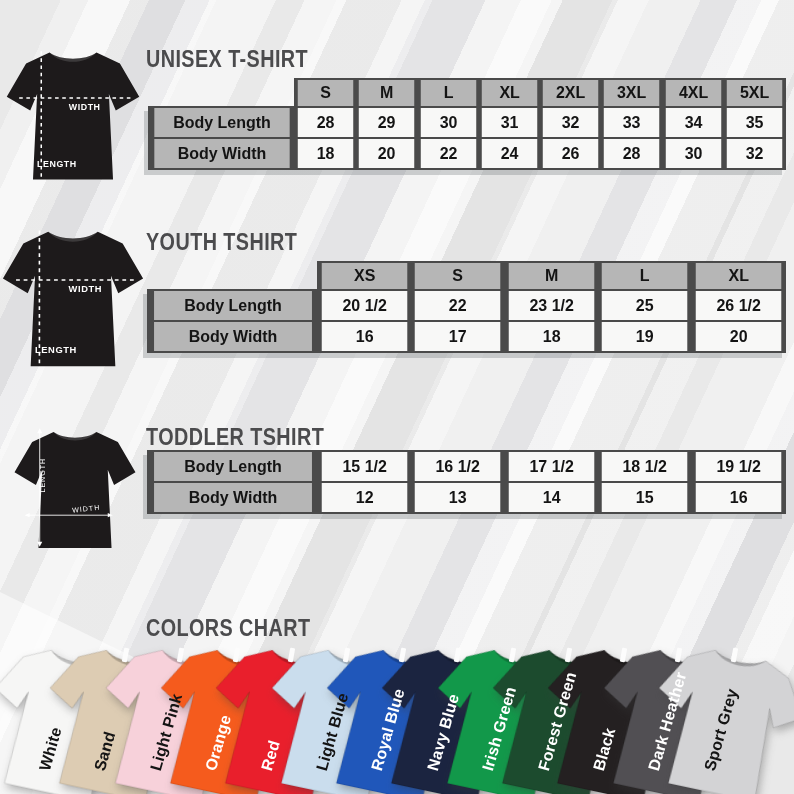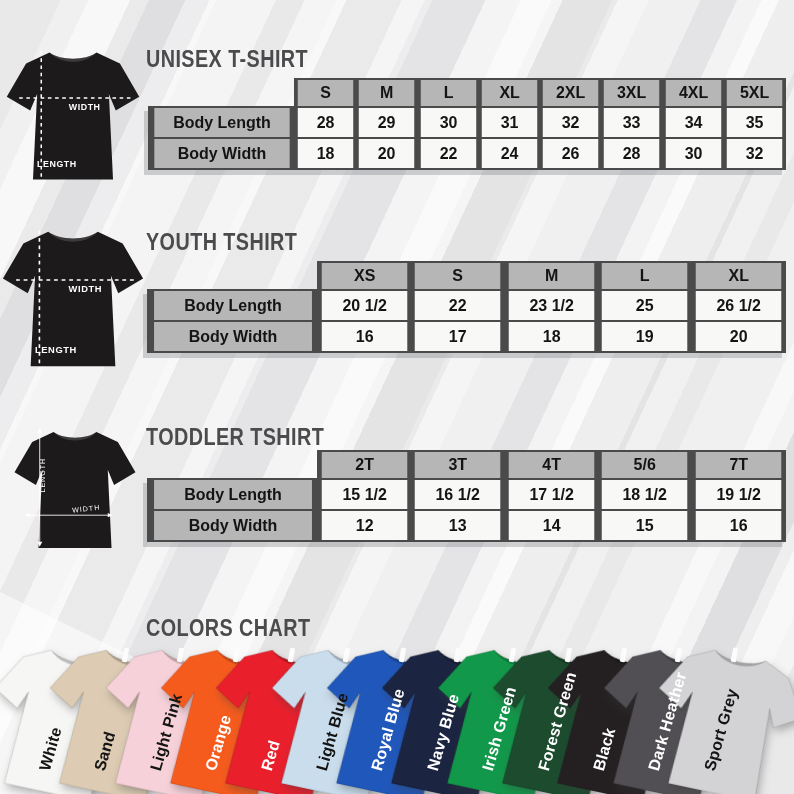--- a/index.html
+++ b/index.html
@@ -139,27 +139,20 @@
     <path class="arrowhead" d="M22,3 l-2,4 h4 z"></path>
     <path class="arrowhead" d="M22,97 l-2,-4 h4 z"></path>
     <line class="mline thin" x1="13" y1="72" x2="77" y2="72"></line>
     <path class="arrowhead" d="M10,72 l4,-1.7 v3.4 z"></path>
     <path class="arrowhead" d="M80,72 l-4,-1.7 v3.4 z"></path>
     <text class="mtxt small" x="26" y="54" transform="rotate(-90 26 54)">LENGTH</text>
     <text class="mtxt small" x="48" y="70" transform="rotate(-6 48 70)">WIDTH</text>
   </svg>
   <h2 class="sec-title" style="top:424px">TODDLER TSHIRT</h2>
   <div class="sizetable" style="left:147px;top:450px">
-    <div class="headrow h5">
-      <div class="hcell">2T</div>
-      <div class="hcell">3T</div>
-      <div class="hcell">4T</div>
-      <div class="hcell">5/6</div>
-      <div class="hcell">7T</div>
-    </div>
     <div class="bodygrid b5">
       <div class="lcell">Body Length</div>
       <div class="vcell">15 1/2</div>
       <div class="vcell">16 1/2</div>
       <div class="vcell">17 1/2</div>
       <div class="vcell">18 1/2</div>
       <div class="vcell">19 1/2</div>
       <div class="lcell">Body Width</div>
       <div class="vcell">12</div>
       <div class="vcell">13</div>

